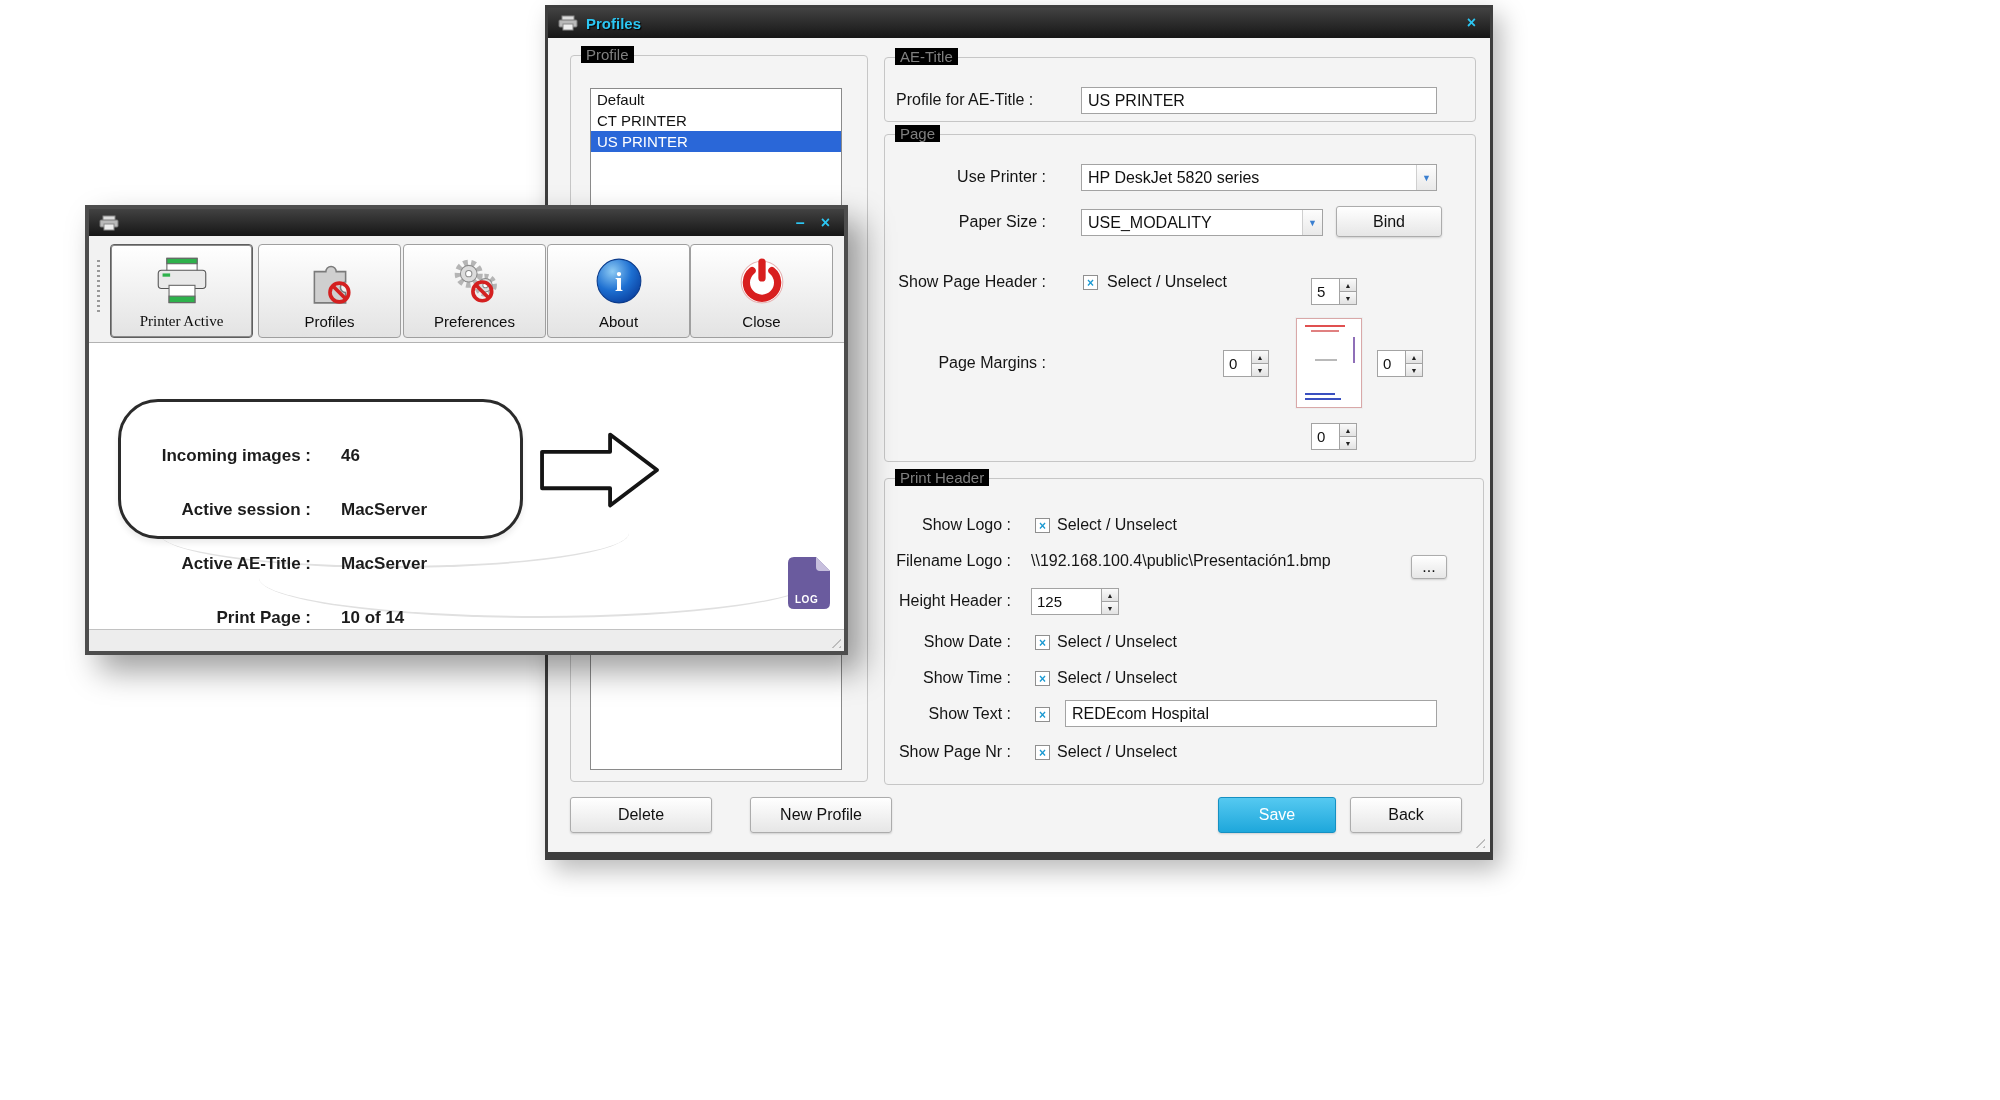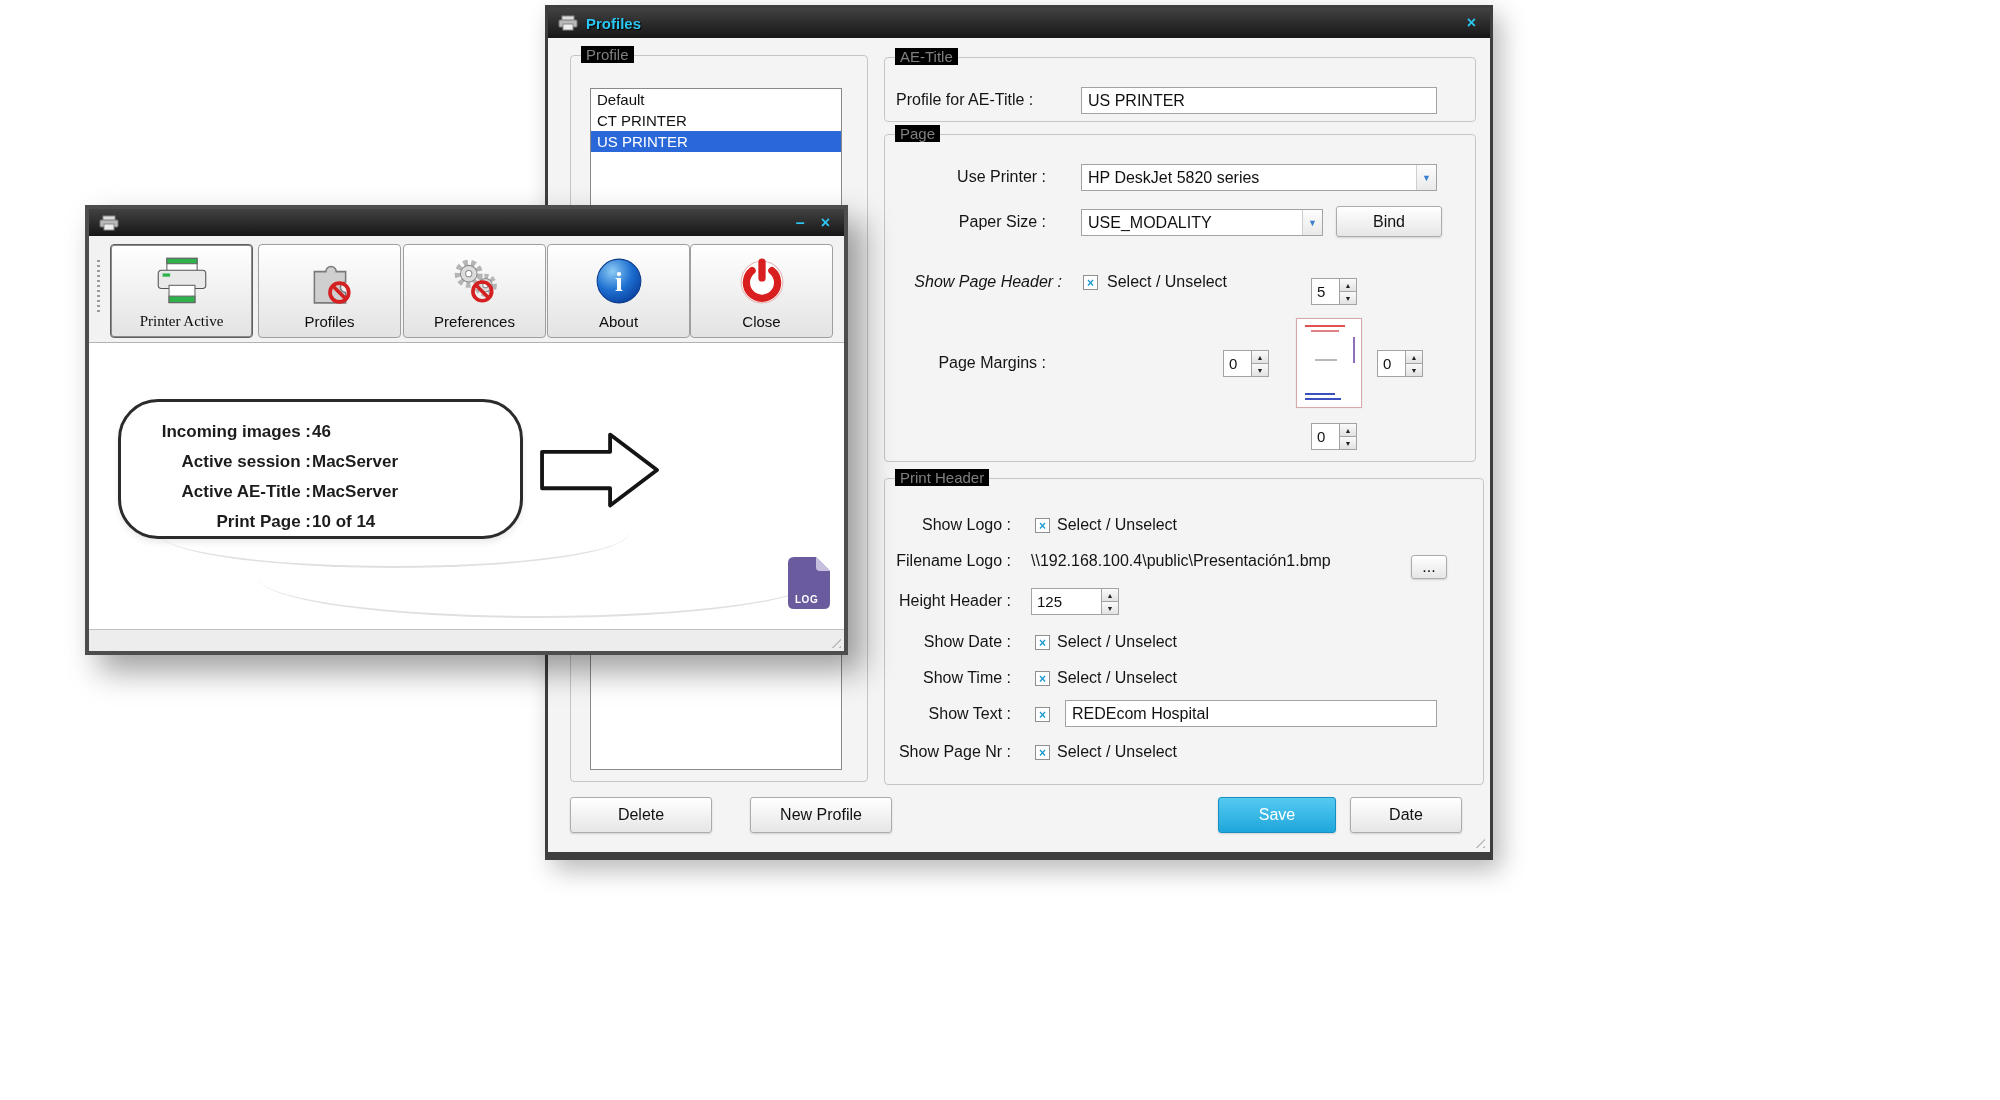--- a/index.html
+++ b/index.html
@@ -78,21 +78,21 @@
     background:linear-gradient(#ffffff,#e3e3e3); border:1px solid #9f9f9f; border-radius:4px; cursor:pointer; }
   .tool-btn.active { border-color:#5f5f5f; box-shadow:inset 0 0 0 1px #8a8a8a;font-family:Liberation Serif, serif; }
   .tool-btn .ticon { flex:1; display:flex; align-items:center; justify-content:center; padding-top:4px; }
   .tool-btn .tlabel { height:24px; font-size:15px; color:#0d0d0d; }
 
   .main-area { position:absolute; left:0; right:0; top:106px; bottom:22px; background:#fff; border-top:1px solid #b2b2b2; }
   .statusbar { position:absolute; left:0; right:0; bottom:0; height:22px; background:#ededed; border-top:1px solid #c2c2c2; }
 
   .bubble { position:absolute; left:29px; top:56px; width:405px; height:140px; background:#fff;
     border:3px solid #2b2b2b; border-radius:40px; padding-top:15px; box-shadow:0 4px 6px rgba(0,0,0,.08); }
-  .bubble .row { display:grid; grid-template-columns:190px auto; column-gap:1px; height:30px; align-items:center; }
+  .bubble .row { display:grid; grid-template-columns:190px auto; column-gap:30px; height:30px; align-items:center;margin-top:24px; }
   .bubble .rl { text-align:right; font-size:17px; font-weight:bold; color:#1c1c1c; }
   .bubble .rv { font-size:17px; font-weight:bold; color:#1c1c1c; }
 
   .arc { position:absolute; border:0 solid #e0e0e0; border-bottom-width:2px; border-radius:50%; }
 
   .donut { position:absolute; left:578px; top:48px; width:146px; height:146px; border-radius:50%; }
   .donut-hole { position:absolute; left:28px; top:28px; width:90px; height:90px; border-radius:50%; background:#fdfdfe;
     display:flex; align-items:center; justify-content:center; font-size:15px; color:#333; }
 
   .logbadge { position:absolute; left:699px; top:214px; width:42px; height:52px; cursor:pointer; }
@@ -142,21 +142,21 @@
         <span class="dd">▼</span>
       </div>
 
       <span class="lbl lblr" style="left:0;top:74px;width:161px;">Paper Size :</span>
       <div class="combo" style="left:196px;top:74px;width:242px;height:27px;">
         <span class="val">USE_MODALITY</span>
         <span class="dd">▼</span>
       </div>
       <button class="btn" style="left:451px;top:71px;width:106px;height:31px;">Bind</button>
 
-      <span class="lbl lblr" style="left:16px;top:134px;width:161px;font-style:italic;">Show Page Header :</span>
+      <span class="lbl lblr" style="left:0;top:134px;width:161px;">Show Page Header :</span>
       <span class="chk" style="left:198px;top:140px;">×</span>
       <span class="lbl" style="left:222px;top:134px;">Select / Unselect</span>
       <div class="spin" style="left:426px;top:143px;width:46px;height:27px;">
         <span class="num">5</span>
         <span class="arr">
           <span>▲</span>
           <span>▼</span>
         </span>
       </div>
 
@@ -223,21 +223,21 @@
       <span class="lbl lblr" style="left:0;top:222px;width:126px;">Show Text :</span>
       <span class="chk" style="left:150px;top:228px;">×</span>
       <input class="tbox" style="left: 180px; top: 221px; width: 372px; height: 27px;" value="REDEcom Hospital">
 
       <span class="lbl lblr" style="left:0;top:260px;width:126px;">Show Page Nr :</span>
       <span class="chk" style="left:150px;top:266px;">×</span>
       <span class="lbl" style="left:172px;top:260px;">Select / Unselect</span>
     </div>
 
     <button class="btn btn-save" style="left:670px;top:759px;width:118px;height:36px;">Save</button>
-    <button class="btn" style="left:802px;top:759px;width:112px;height:36px;">Date</button>
+    <button class="btn" style="left:802px;top:759px;width:112px;height:36px;">Back</button>
 
     <div class="grip" style="right:5px;bottom:4px;"></div>
   </div>
 </section>
 
 <section class="win" id="status-window">
   <div class="titlebar">
     <svg width="20" height="16" viewBox="0 0 20 16">
       <rect x="4" y="1" width="12" height="6" fill="#ddd" stroke="#888"></rect>
       <rect x="1" y="5" width="18" height="7" rx="1" fill="#b9b9b9" stroke="#777"></rect>

